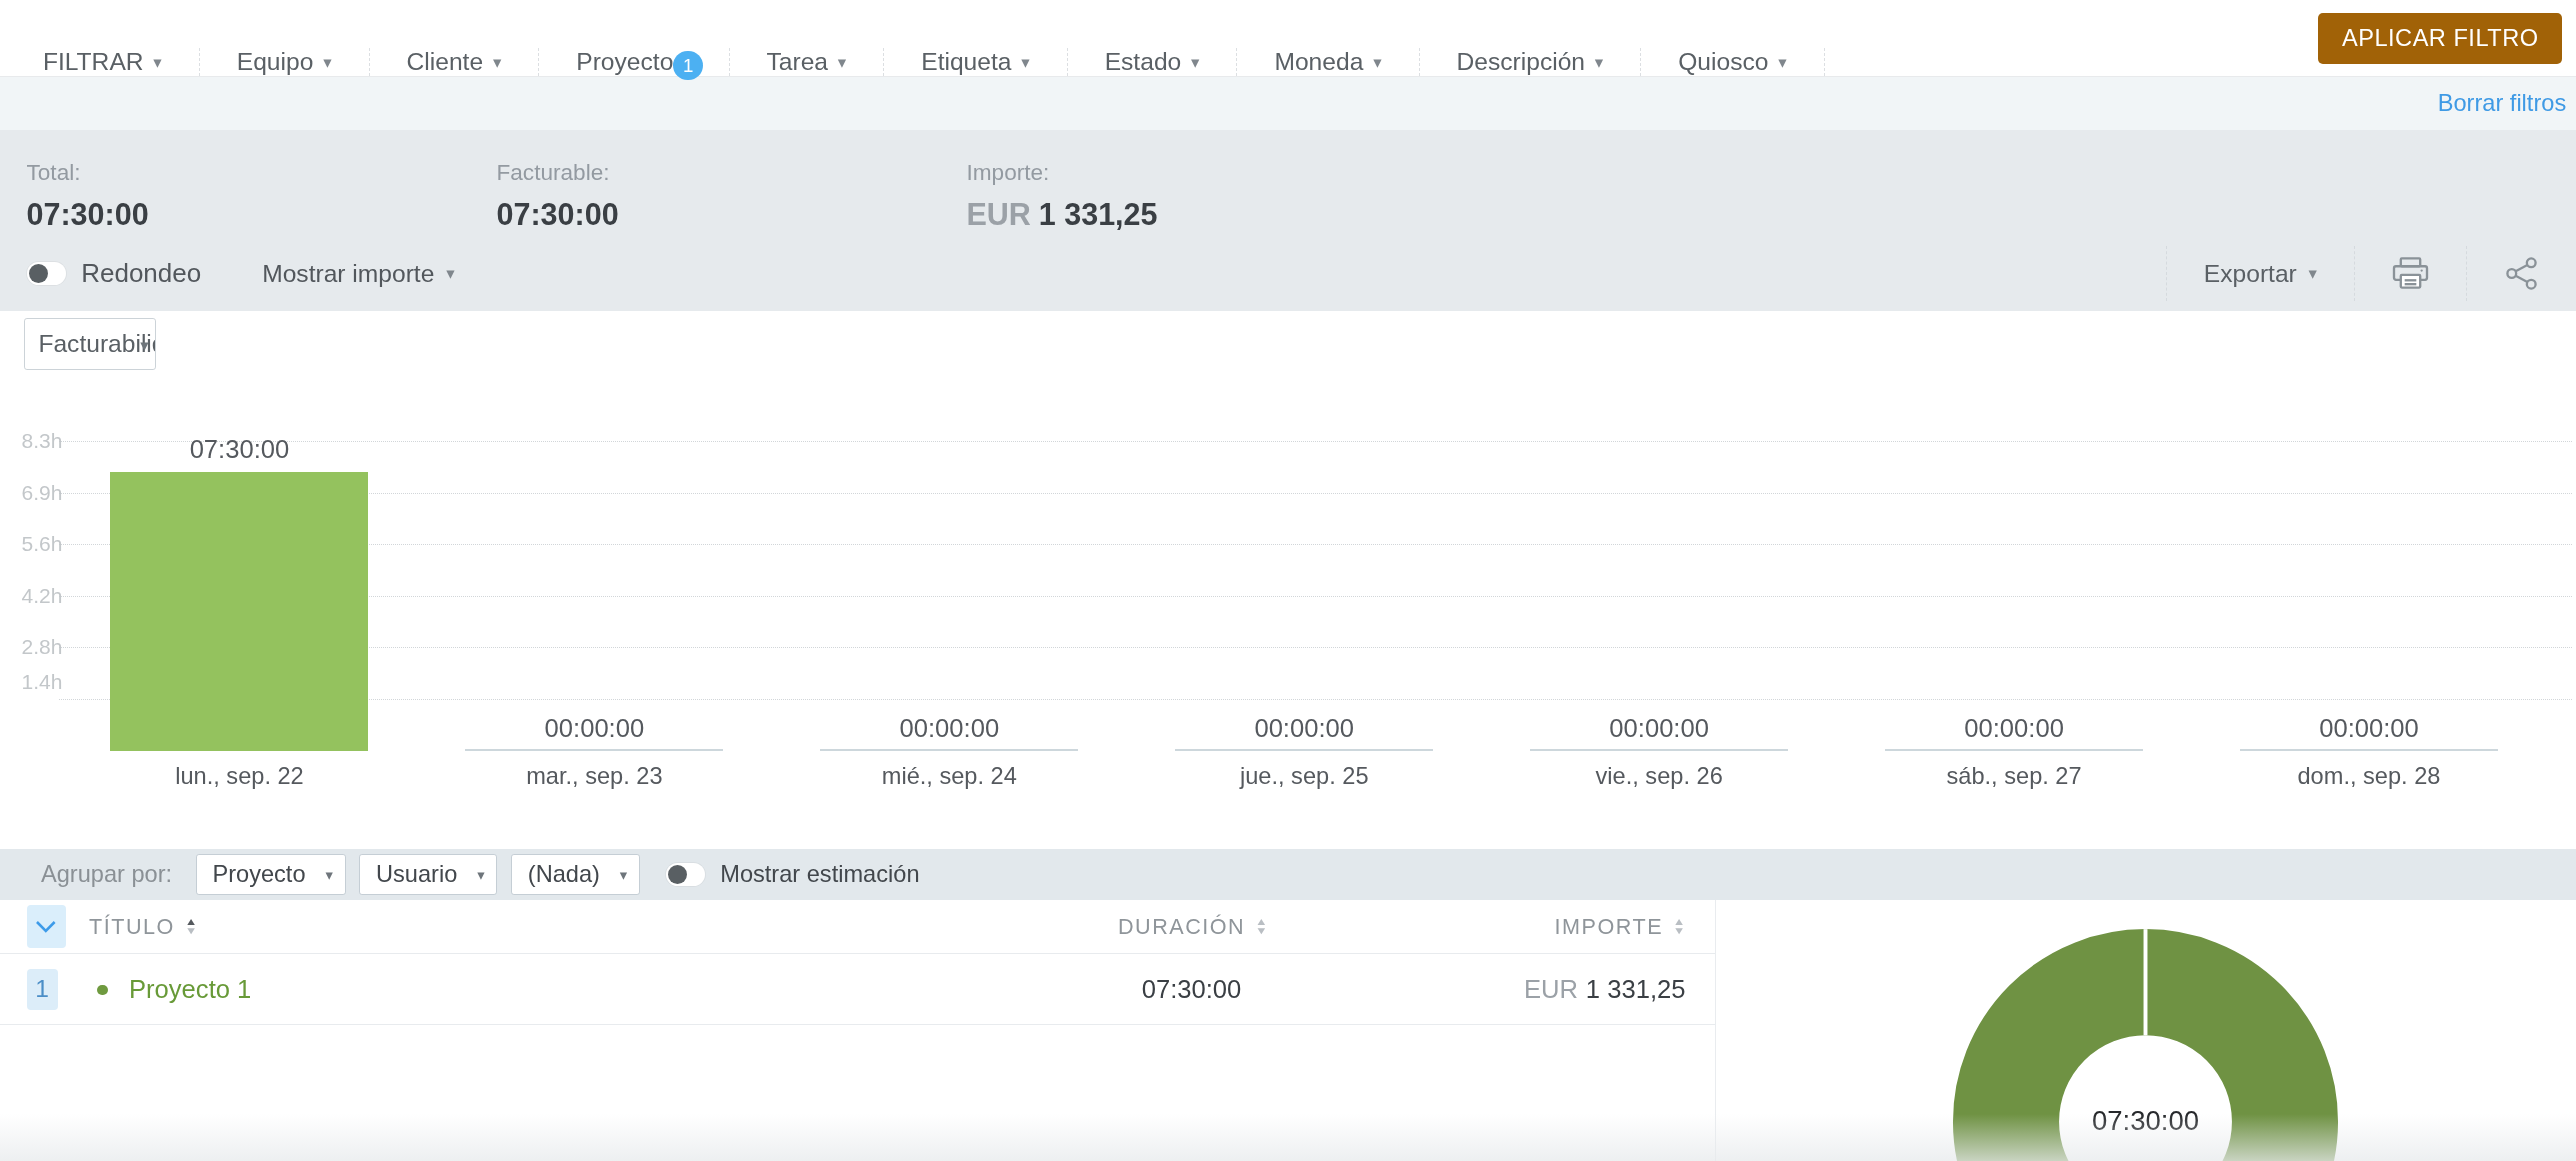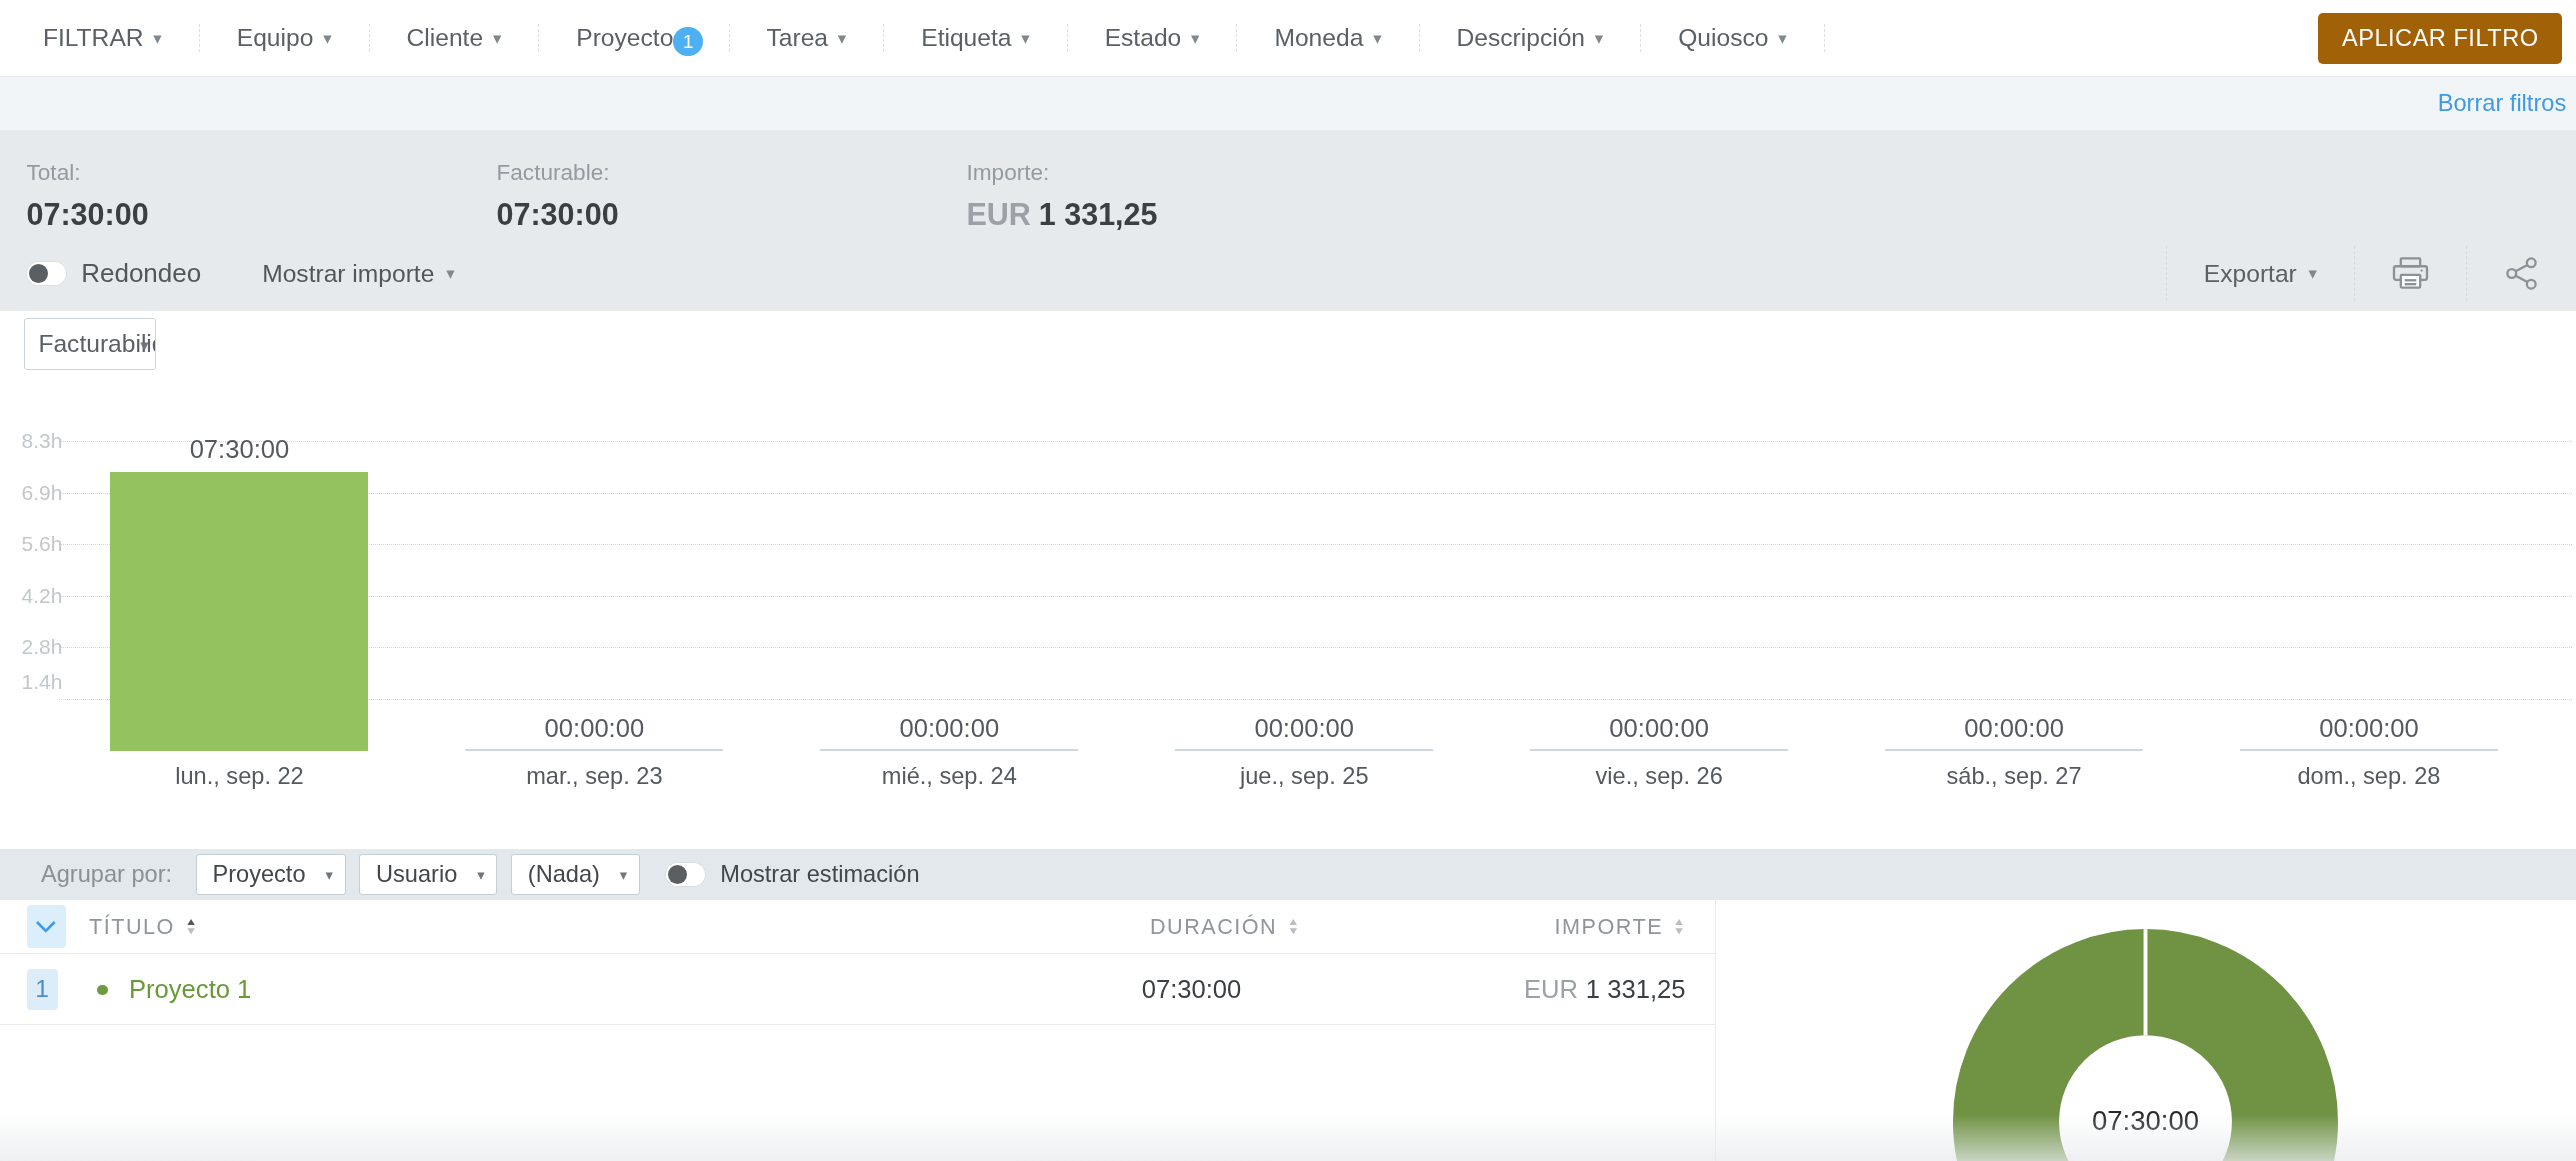--- a/index.html
+++ b/index.html
@@ -1,20 +1,20 @@
 <!DOCTYPE html>
 <html><head>
 <meta charset="utf-8">
 <style>
   * { margin:0; padding:0; box-sizing:border-box; }
   body { font-family:"Liberation Sans","DejaVu Sans",sans-serif; background:#fff; color:#3c4043; }
   .page { position:relative; width:2576px; height:1161px; overflow:hidden; background:#fff; }
 
   
-  .filter-bar { height:77px; background:#fff; border-bottom:1px solid #e8eaec; display:flex; align-items:center; padding-left:5.9px; }
+  .filter-bar { height:77px; background:#fff; border-bottom:1px solid #e8eaec; display:flex; align-items:flex-end; padding-left:5.9px; }
   .filter-item { position:relative; display:flex; align-items:center; padding:0 37px; border-right:1px dashed #dcdfe2; font-size:24.6px; color:#5a6065; cursor:pointer; white-space:nowrap; }
   .filter-item .caret { margin-left:9.8px; font-size:16.7px; color:#80878d; }
   .filter-badge { position:absolute; top:2.9px; right:25.6px; width:29.5px; height:29.5px; border-radius:50%; background:#4cb0f2; color:#fff; font-size:18.7px; display:flex; align-items:center; justify-content:center; }
   .apply-btn { margin-left:auto; margin-right:13.8px; align-self:center; background:#90c8f0; color:#fff; border:none; border-radius:4.9px; height:51px; padding:0 23.6px; font-size:23.6px; font-family:inherit; letter-spacing:0.5px; cursor:pointer; }
 
   
   .clear-strip { height:53px; background:#f1f5f7; display:flex; align-items:center; justify-content:flex-end; padding-right:9.8px; }
   .clear-link { color:#3f9ae5; font-size:23.6px; text-decoration:none; cursor:pointer; }
 
   
@@ -61,21 +61,21 @@
   
   .bottom { display:flex; height:328px; position:relative; }
   .table-panel { width:1716px; border-right:1px solid #e9ecef; }
   .thead { position:relative; height:54px; border-bottom:1px solid #e8ebee; display:flex; align-items:center; padding-left:26.5px; }
   .expand-btn { width:39px; height:43px; background:#daeefb; border:none; border-radius:3.9px; display:flex; align-items:center; justify-content:center; cursor:pointer; }
   .th-title { margin-left:23.6px; display:flex; align-items:center; }
   .th-text { font-size:21.6px; letter-spacing:1.5px; color:#8f959a; }
   .sort { display:inline-flex; flex-direction:column; margin-left:9.8px; line-height:8.8px; }
   .sort span { font-size:12.8px; color:#b9bec3; transform:scale(1,.8); }
   .sort .active { color:#55595e; }
-  .th-duration { position:absolute; left:1118px; display:flex; align-items:center;margin-left:32px; }
+  .th-duration { position:absolute; left:1118px; display:flex; align-items:center; }
   .th-amount { position:absolute; right:29.5px; display:flex; align-items:center; }
   .trow { position:relative; height:71px; border-bottom:1px solid #e8ebee; }
   .row-index { position:absolute; left:26.5px; top:14.7px; width:31px; height:41px; background:#dcedf9; border-radius:3.9px; color:#4b8ec7; font-size:24.6px; display:flex; align-items:center; justify-content:center; }
   .row-dot { position:absolute; left:97px; top:30.5px; width:10.8px; height:10.8px; border-radius:50%; background:#6f9a3f; }
   .row-title { position:absolute; left:129px; top:20.6px; font-size:25.6px; color:#689a38; cursor:pointer; }
   .row-duration { position:absolute; left:1118px; top:20.6px; width:147px; text-align:center; font-size:25.6px; color:#3a3f44; }
   .row-amount { position:absolute; right:29.5px; top:20.6px; font-size:25.6px; color:#3a3f44; }
   .row-amount .cur { color:#9ba1a7; margin-right:7.9px; }
   .donut-panel { position:relative; flex:1; background:#fff; }
   .donut-svg { position:absolute; top:28.5px; left:50%; margin-left:-195px; }

